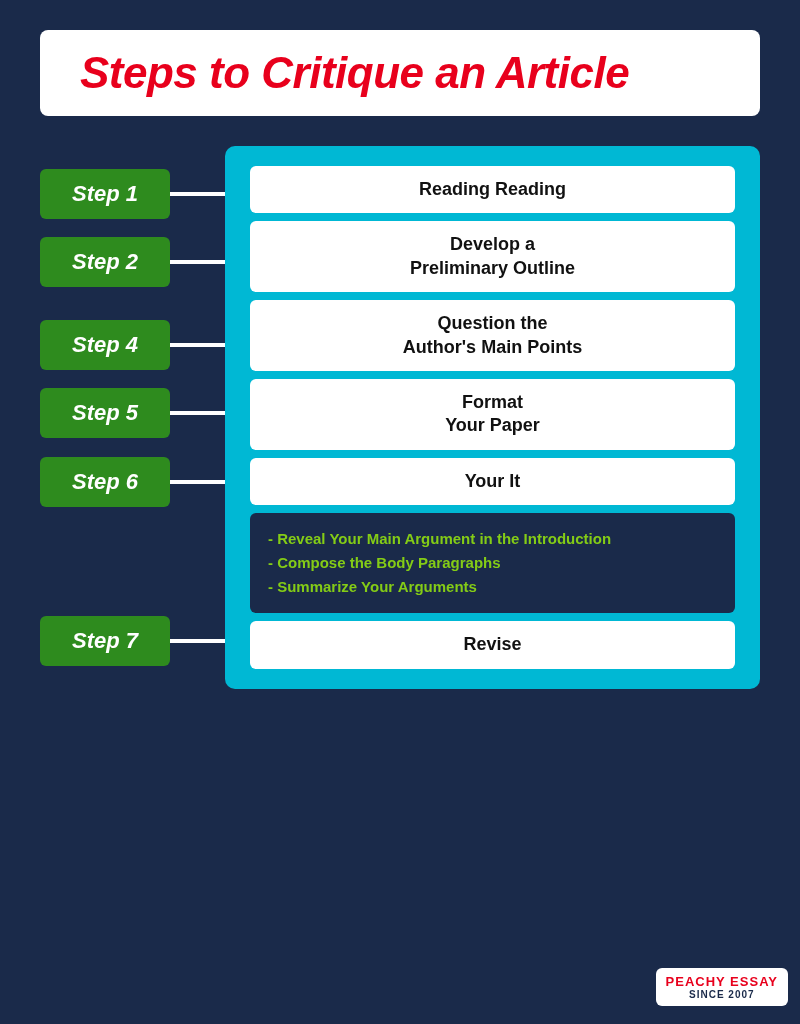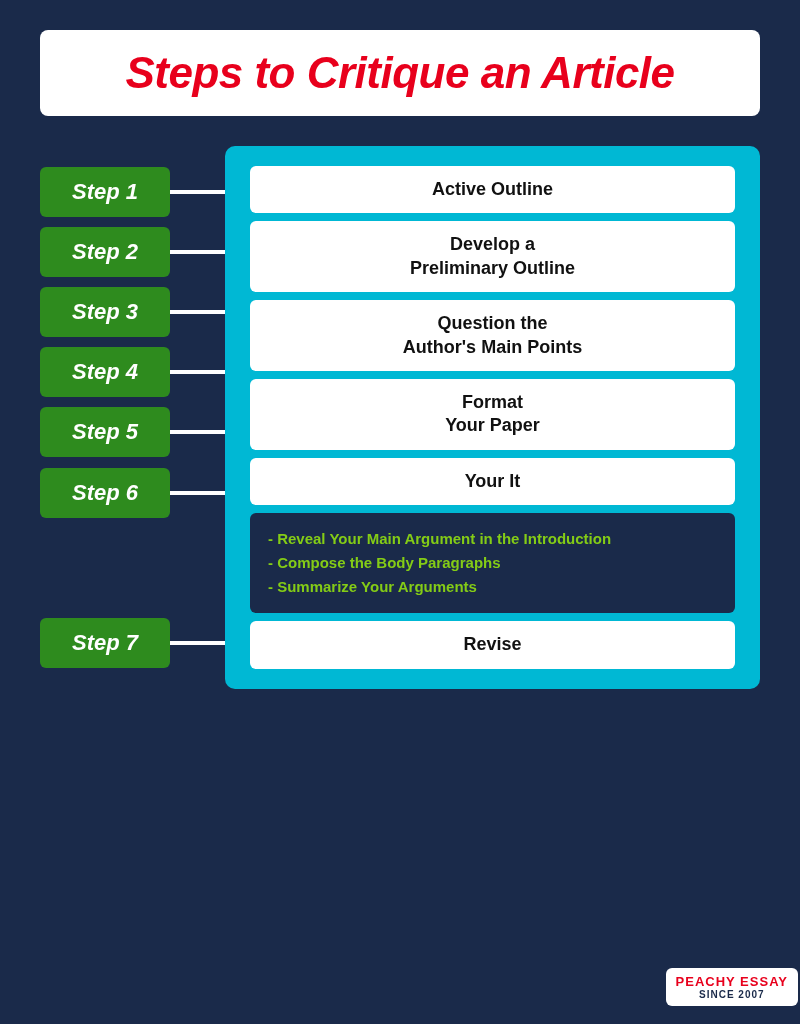--- a/index.html
+++ b/index.html
@@ -14,21 +14,21 @@
       align-items: center;
       overflow: hidden;
       position: relative;
     }
 
     .title-box {
       background-color: white;
       border-radius: 8px;
       margin-top: 30px;
       padding: 18px 40px;
-      text-align: center;
+      text-align: left;
       width: 720px;
     }
 
     .title-box h1 {
       color: #e8001c;
       font-size: 44px;
       font-weight: 900;
       font-style: italic;
       letter-spacing: -0.5px;
     }
@@ -74,21 +74,21 @@
       text-align: left;
       font-size: 15px;
       font-weight: 600;
       padding: 14px 18px;
       line-height: 1.6;
     }
 
     .logo-box {
       position: absolute;
       bottom: 18px;
-      right: 2px;
+      right: 12px;
       background-color: white;
       border-radius: 6px;
       padding: 6px 10px;
       text-align: center;
     }
 
     .logo-box .logo-name {
       color: #e8001c;
       font-size: 13px;
       font-weight: 900;
@@ -147,24 +147,20 @@
   <div class="badge-connector">
         <div class="step-badge">Step 1</div>
         <div class="connector-line"></div>
       </div>
       <div style="height: 8px;"></div>
       <div class="badge-connector">
         <div class="step-badge">Step 2</div>
         <div class="connector-line"></div>
       </div>
       <div style="height: 8px;"></div>
-      <div class="badge-connector">
-        <div class="step-badge">Step 3</div>
-        <div class="connector-line"></div>
-      </div>
       <div style="height: 8px;"></div>
       <div class="badge-connector">
         <div class="step-badge">Step 4</div>
         <div class="connector-line"></div>
       </div>
       <div style="height: 8px;"></div>
       <div class="badge-connector">
         <div class="step-badge">Step 5</div>
         <div class="connector-line"></div>
       </div>
@@ -175,21 +171,21 @@
       </div>
       <div style="height: 98px;"></div>
       <div class="badge-connector">
         <div class="step-badge">Step 7</div>
         <div class="connector-line"></div>
       </div>
     </div>
 
   <div class="right-panel" id="right-panel">
 
-  <div class="step-card">Active Outline</div>
+  <div class="step-card">Reading Reading</div>
       <div class="step-card">Develop a<br>Preliminary Outline</div>
       <div class="step-card">Question the<br>Author's Main Points</div>
       <div class="step-card">Format<br>Your Paper</div>
       <div class="step-card">Your It</div>
       <div class="step-card dark">- Reveal Your Main Argument in the Introduction<br>- Compose the Body Paragraphs<br>- Summarize Your Arguments</div>
       <div class="step-card">Revise</div>
     </div>
 
 </div>
 

